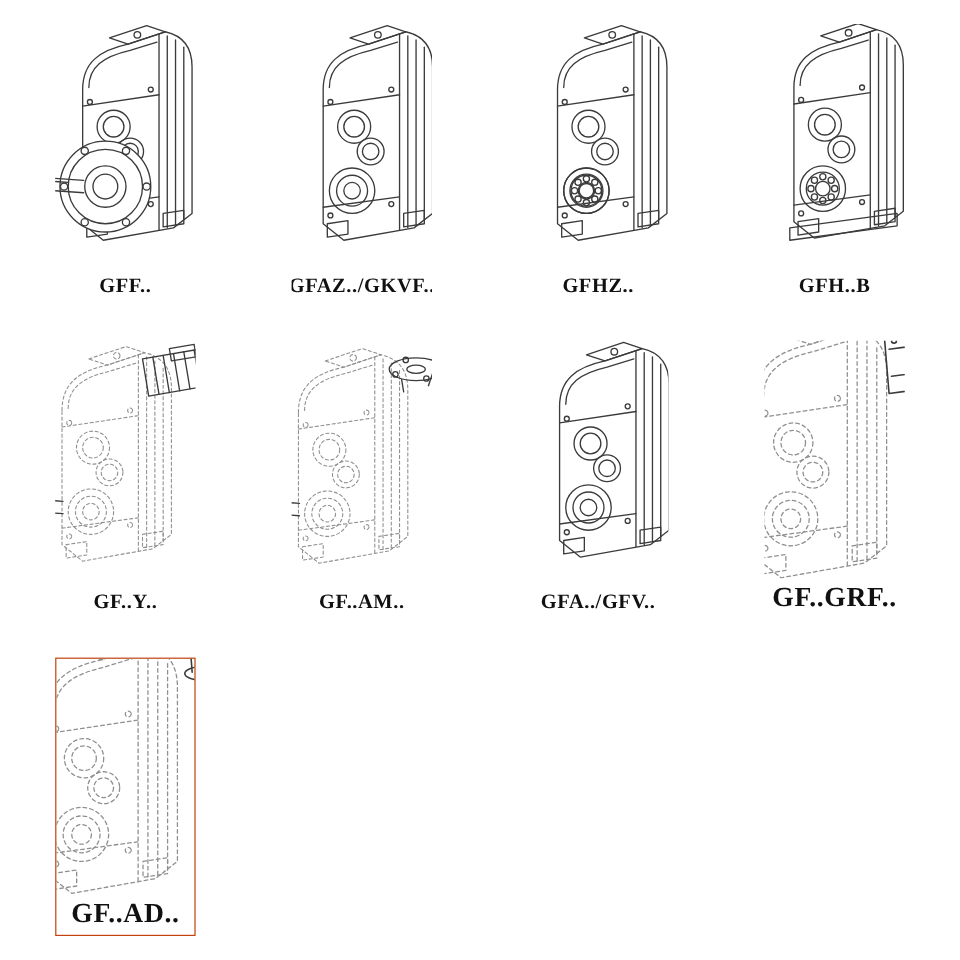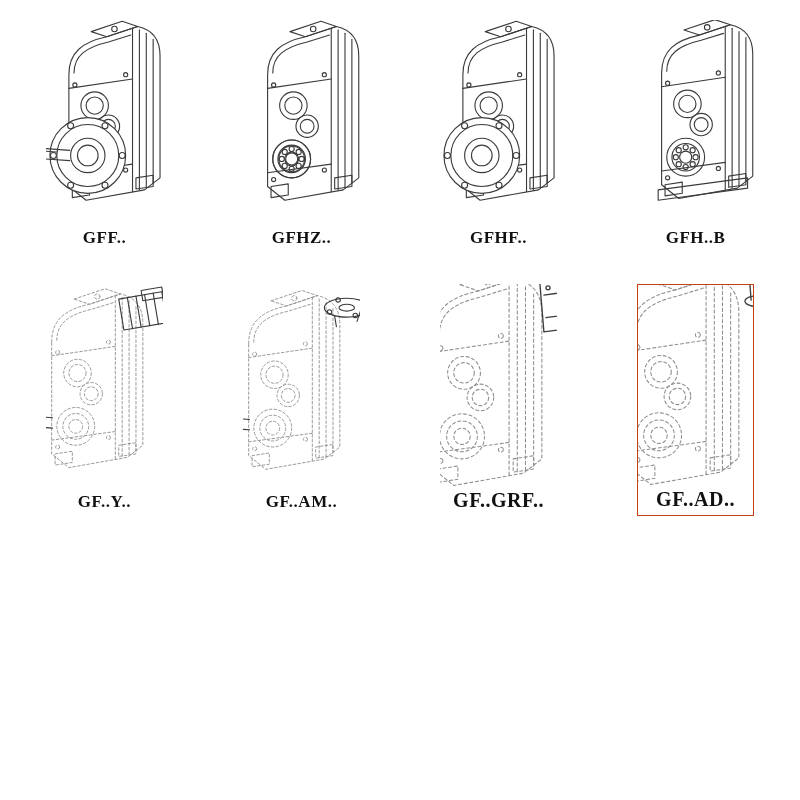--- a/index.html
+++ b/index.html
@@ -18,21 +18,21 @@
   }
   .cell.boxed{border:1px solid #c2410c;}
   .drawing{flex:1 1 auto;display:flex;align-items:flex-end;justify-content:center;}
   svg.draw{width:172px;height:215px;}
   svg.draw.lg{width:190px;height:237px;}
   .dashed{stroke:#8f8f8f;stroke-dasharray:3 2.5;stroke-width:1.05;}
   .label{
     font-weight:700;font-size:17px;color:#111111;letter-spacing:.5px;
     text-align:center;white-space:nowrap;line-height:1.2;margin-top:2px;
   }
-  .label.lg{font-size:20px;}
+  .label.lg{font-size:23px;}
 </style>
 </head>
 <body>
 
 <svg width="0" height="0" style="position:absolute" aria-hidden="true">
   <defs>
     <g id="g-housing">
       <path d="M60,22 L96,10 L114,16 L78,28 Z"></path>
       <circle cx="87" cy="19" r="3.2"></circle>
       <path d="M34,72 C34,46 50,34 78,28 L114,16 C132,20 140,32 140,50 L140,192 L122,206 L54,218 L34,202 Z"></path>
@@ -138,45 +138,45 @@
         <g transform="translate(24,2)">
           <use href="#g-housing"></use>
             <use href="#g-flange"></use>
             <use href="#g-shaft"></use>
         </g>
       </svg>
     </div>
     <figcaption class="label">GFF..</figcaption>
   </figure>
 
+  <figure class="cell">
+    <div class="drawing">
+      <svg class="draw" viewBox="0 0 200 250" fill="none" stroke="#3b3b3b" stroke-width="1.3" stroke-linejoin="round" stroke-linecap="round">
+        <g transform="translate(28,2)">
+          <use href="#g-housing"></use>
+            <use href="#g-bore"></use>
+        </g>
+      </svg>
+    </div>
+    <figcaption class="label">GFAZ../GKVF..</figcaption>
+  </figure>
 
   <figure class="cell">
     <div class="drawing">
       <svg class="draw" viewBox="0 0 200 250" fill="none" stroke="#3b3b3b" stroke-width="1.3" stroke-linejoin="round" stroke-linecap="round">
         <g transform="translate(26,2)">
           <use href="#g-housing"></use>
             <use href="#g-bore"></use>
             <use href="#g-bearing"></use>
         </g>
       </svg>
     </div>
     <figcaption class="label">GFHZ..</figcaption>
   </figure>
 
-  <figure class="cell">
-    <div class="drawing">
-      <svg class="draw" viewBox="0 0 200 250" fill="none" stroke="#3b3b3b" stroke-width="1.3" stroke-linejoin="round" stroke-linecap="round">
-        <g transform="translate(24,2)">
-          <use href="#g-housing"></use>
-            <use href="#g-flange"></use>
-        </g>
-      </svg>
-    </div>
-    <figcaption class="label">GFHF..</figcaption>
-  </figure>
 
 
   <figure class="cell">
     <div class="drawing">
       <svg class="draw" viewBox="0 0 200 250" fill="none" stroke="#3b3b3b" stroke-width="1.3" stroke-linejoin="round" stroke-linecap="round">
         <g transform="translate(26,0)">
           <use href="#g-housing"></use>
             <use href="#g-bearing"></use>
             <use href="#g-base"></use>
         </g>
@@ -207,20 +207,31 @@
             <use href="#g-bore" class="dashed"></use>
           <use href="#g-shaft"></use>
             <use href="#g-att-flange"></use>
         </g>
       </svg>
     </div>
     <figcaption class="label">GF..AM..</figcaption>
   </figure>
 
 
+  <figure class="cell">
+    <div class="drawing">
+      <svg class="draw" viewBox="0 0 200 250" fill="none" stroke="#3b3b3b" stroke-width="1.3" stroke-linejoin="round" stroke-linecap="round">
+        <g transform="translate(28,2)">
+          <use href="#g-housing"></use>
+            <use href="#g-bore"></use>
+        </g>
+      </svg>
+    </div>
+    <figcaption class="label">GFA../GFV..</figcaption>
+  </figure>
 
   <figure class="cell">
     <div class="drawing">
       <svg class="draw lg" viewBox="0 0 200 250" fill="none" stroke="#3b3b3b" stroke-width="1.3" stroke-linejoin="round" stroke-linecap="round">
         <g transform="translate(-6,14) scale(1.08)">
           <use href="#g-housing" class="dashed"></use>
             <use href="#g-bore" class="dashed"></use>
           <use href="#g-shaft"></use>
             <use href="#g-att-block"></use>
         </g>

